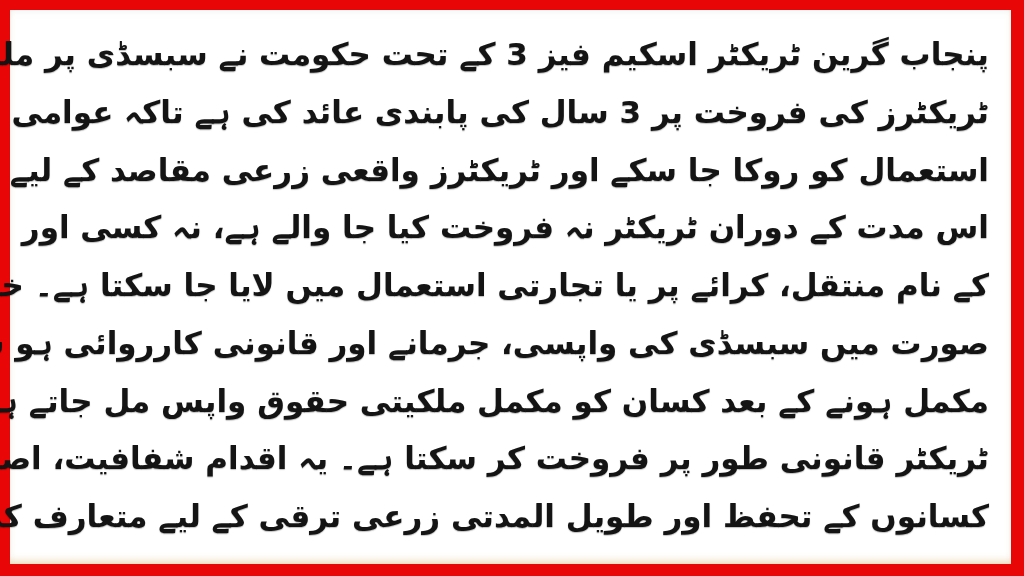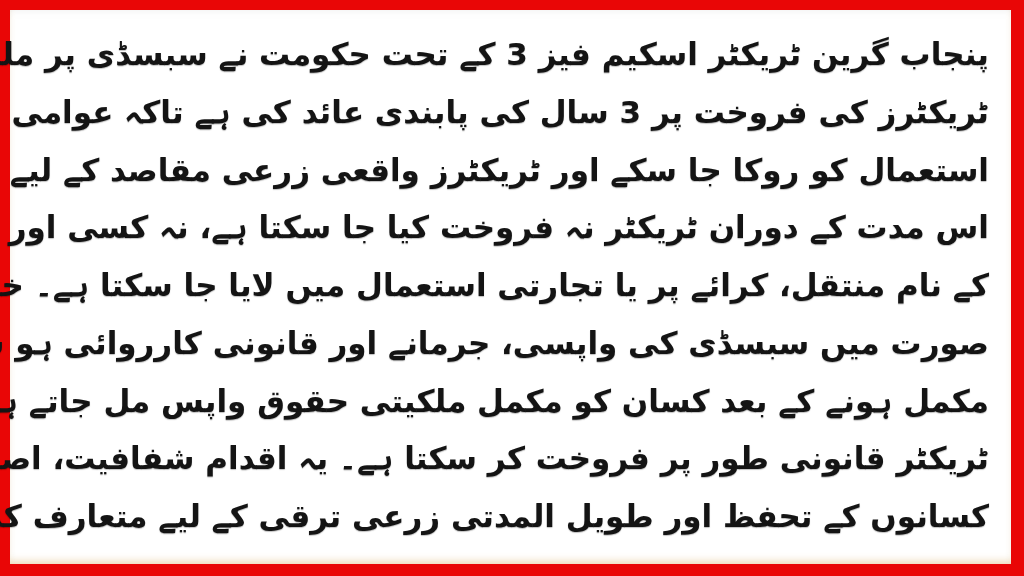--- a/index.html
+++ b/index.html
@@ -60,21 +60,21 @@
 </style>
 </head>
 <body>
 
 <div class="frame">
   <div class="card">
     <div class="content">
       <div class="text-line">پنجاب گرین ٹریکٹر اسکیم فیز 3 کے تحت حکومت نے سبسڈی پر ملنے والے</div>
       <div class="text-line">ٹریکٹرز کی فروخت پر 3 سال کی پابندی عائد کی ہے تاکہ عوامی پیسے کے غلط</div>
       <div class="text-line">استعمال کو روکا جا سکے اور ٹریکٹرز واقعی زرعی مقاصد کے لیے استعمال ہوں۔</div>
-      <div class="text-line">اس مدت کے دوران ٹریکٹر نہ فروخت کیا جا سکتا ہے، نہ کسی اور</div>
+      <div class="text-line">اس مدت کے دوران ٹریکٹر نہ فروخت کیا جا والے ہے، نہ کسی اور</div>
       <div class="text-line">کے نام منتقل، کرائے پر یا تجارتی استعمال میں لایا جا سکتا ہے۔ خلاف ورزی کی</div>
       <div class="text-line">صورت میں سبسڈی کی واپسی، جرمانے اور قانونی کارروائی ہو سکتی ہے۔ پابندی</div>
       <div class="text-line">مکمل ہونے کے بعد کسان کو مکمل ملکیتی حقوق واپس مل جاتے ہیں اور وہ</div>
       <div class="text-line">ٹریکٹر قانونی طور پر فروخت کر سکتا ہے۔ یہ اقدام شفافیت، اصل</div>
       <div class="text-line">کسانوں کے تحفظ اور طویل المدتی زرعی ترقی کے لیے متعارف کرایا گیا ہے۔</div>
     </div>
   </div>
 </div>
 
 </body></html>

